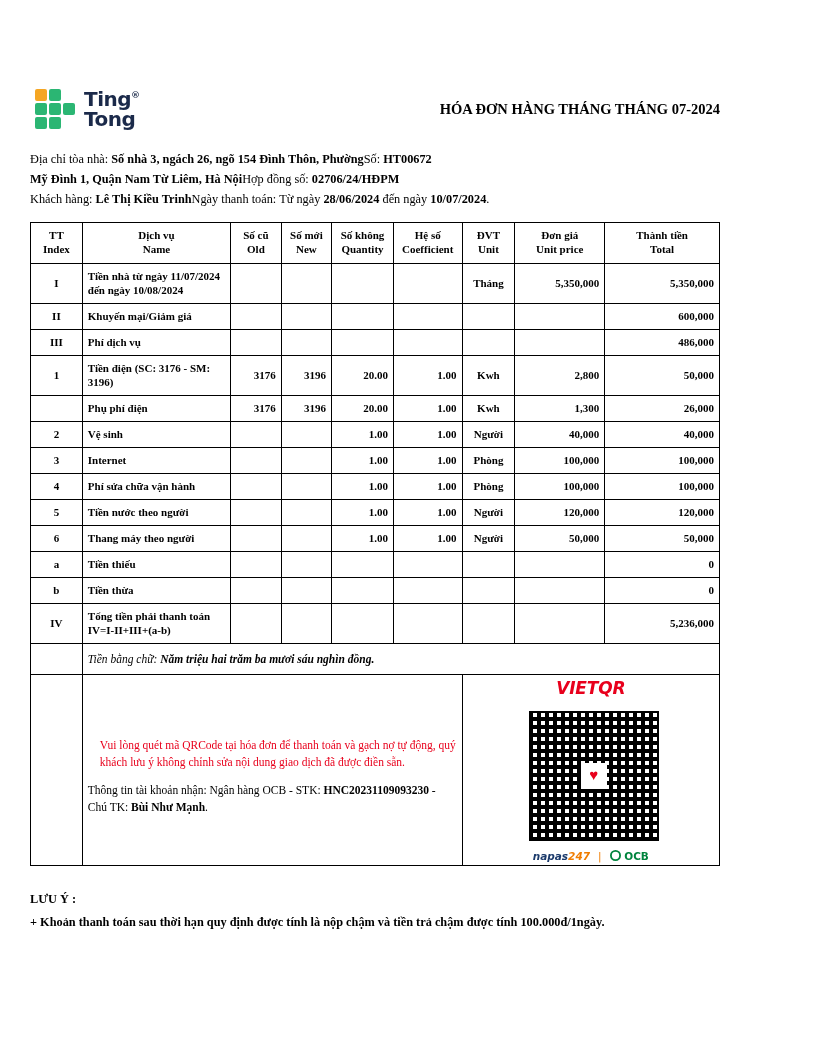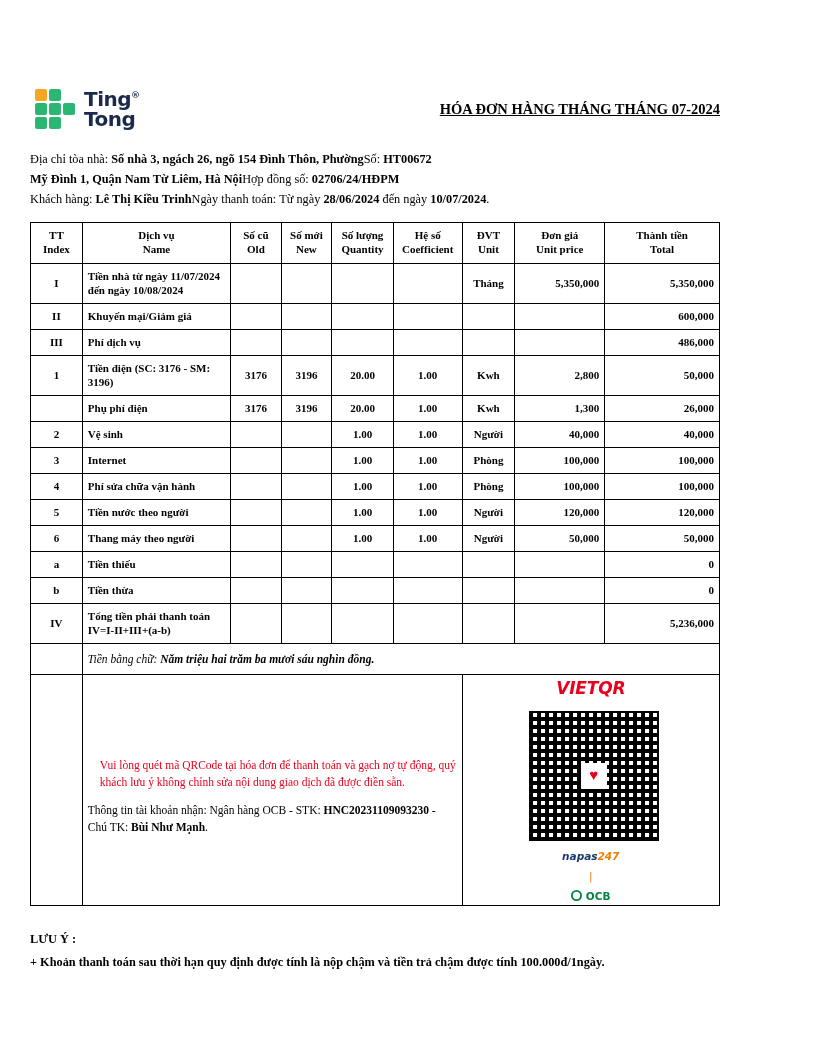--- a/index.html
+++ b/index.html
@@ -57,21 +57,20 @@
   .logo-text .l2 { display:block; letter-spacing: -0.5px; }
   .logo-text sup { font-size: 9px; vertical-align: super; }
 
   .doc-title {
     text-align: right;
     font-weight: bold;
     font-size: 14.5px;
     line-height: 1.35;
     width: 330px;
     margin-top: 14px;
-    text-decoration: underline;
   }
 
   
   .info {
     margin-top: 18px;
     font-size: 12.3px;
     line-height: 1.62;
     position: relative;
   }
   .info-row {
@@ -96,21 +95,21 @@
   }
   table.main thead th {
     text-align: center;
     font-weight: bold;
     line-height: 1.25;
     height: 34px;
     font-size: 11px;
   }
   td.idx { text-align: center; font-weight: bold; width: 46px; }
   td.name { text-align: left; font-weight: bold; padding-left: 8px; line-height: 1.3; }
-  td.num  { text-align: center; font-weight: bold; margin-top: 16px; }
+  td.num  { text-align: right; font-weight: bold; margin-top: 16px; }
   td.money{ text-align: right; font-weight: bold; padding-right: 7px; }
   td.unit { text-align: center; font-weight: bold; }
   .row-h { height: 26px; }
   .row-h2 { height: 40px; }
 
   .words-cell {
     text-align: left;
     padding-left: 42px;
     font-size: 11.5px;
     height: 24px;
@@ -177,21 +176,20 @@
   }
   .qr-footer {
     margin-top: 8px;
     display: flex;
     align-items: center;
     justify-content: center;
     gap: 8px;
     font-family: "DejaVu Sans", sans-serif;
     font-size: 10.5px;
     font-weight: bold;
-    flex-direction: column;
   }
   .napas { color: #1b3a6b; font-style: italic; }
   .napas .n247 { color: #f07d00; }
   .sep { color: #f07d00; font-weight: normal; }
   .ocb { color: #00843d; }
 
   
   .notes {
     margin-top: 22px;
     font-size: 12.3px;
@@ -274,21 +272,21 @@
           </th>
           <th style="width:46px">
             <div>Số cũ</div>
             <div>Old</div>
           </th>
           <th style="width:46px">
             <div>Số mới</div>
             <div>New</div>
           </th>
           <th style="width:54px">
-            <div>Số lượng</div>
+            <div>Số không</div>
             <div>Quantity</div>
           </th>
           <th style="width:60px">
             <div>Hệ số</div>
             <div>Coefficient</div>
           </th>
           <th style="width:46px">
             <div>ĐVT</div>
             <div>Unit</div>
           </th>

